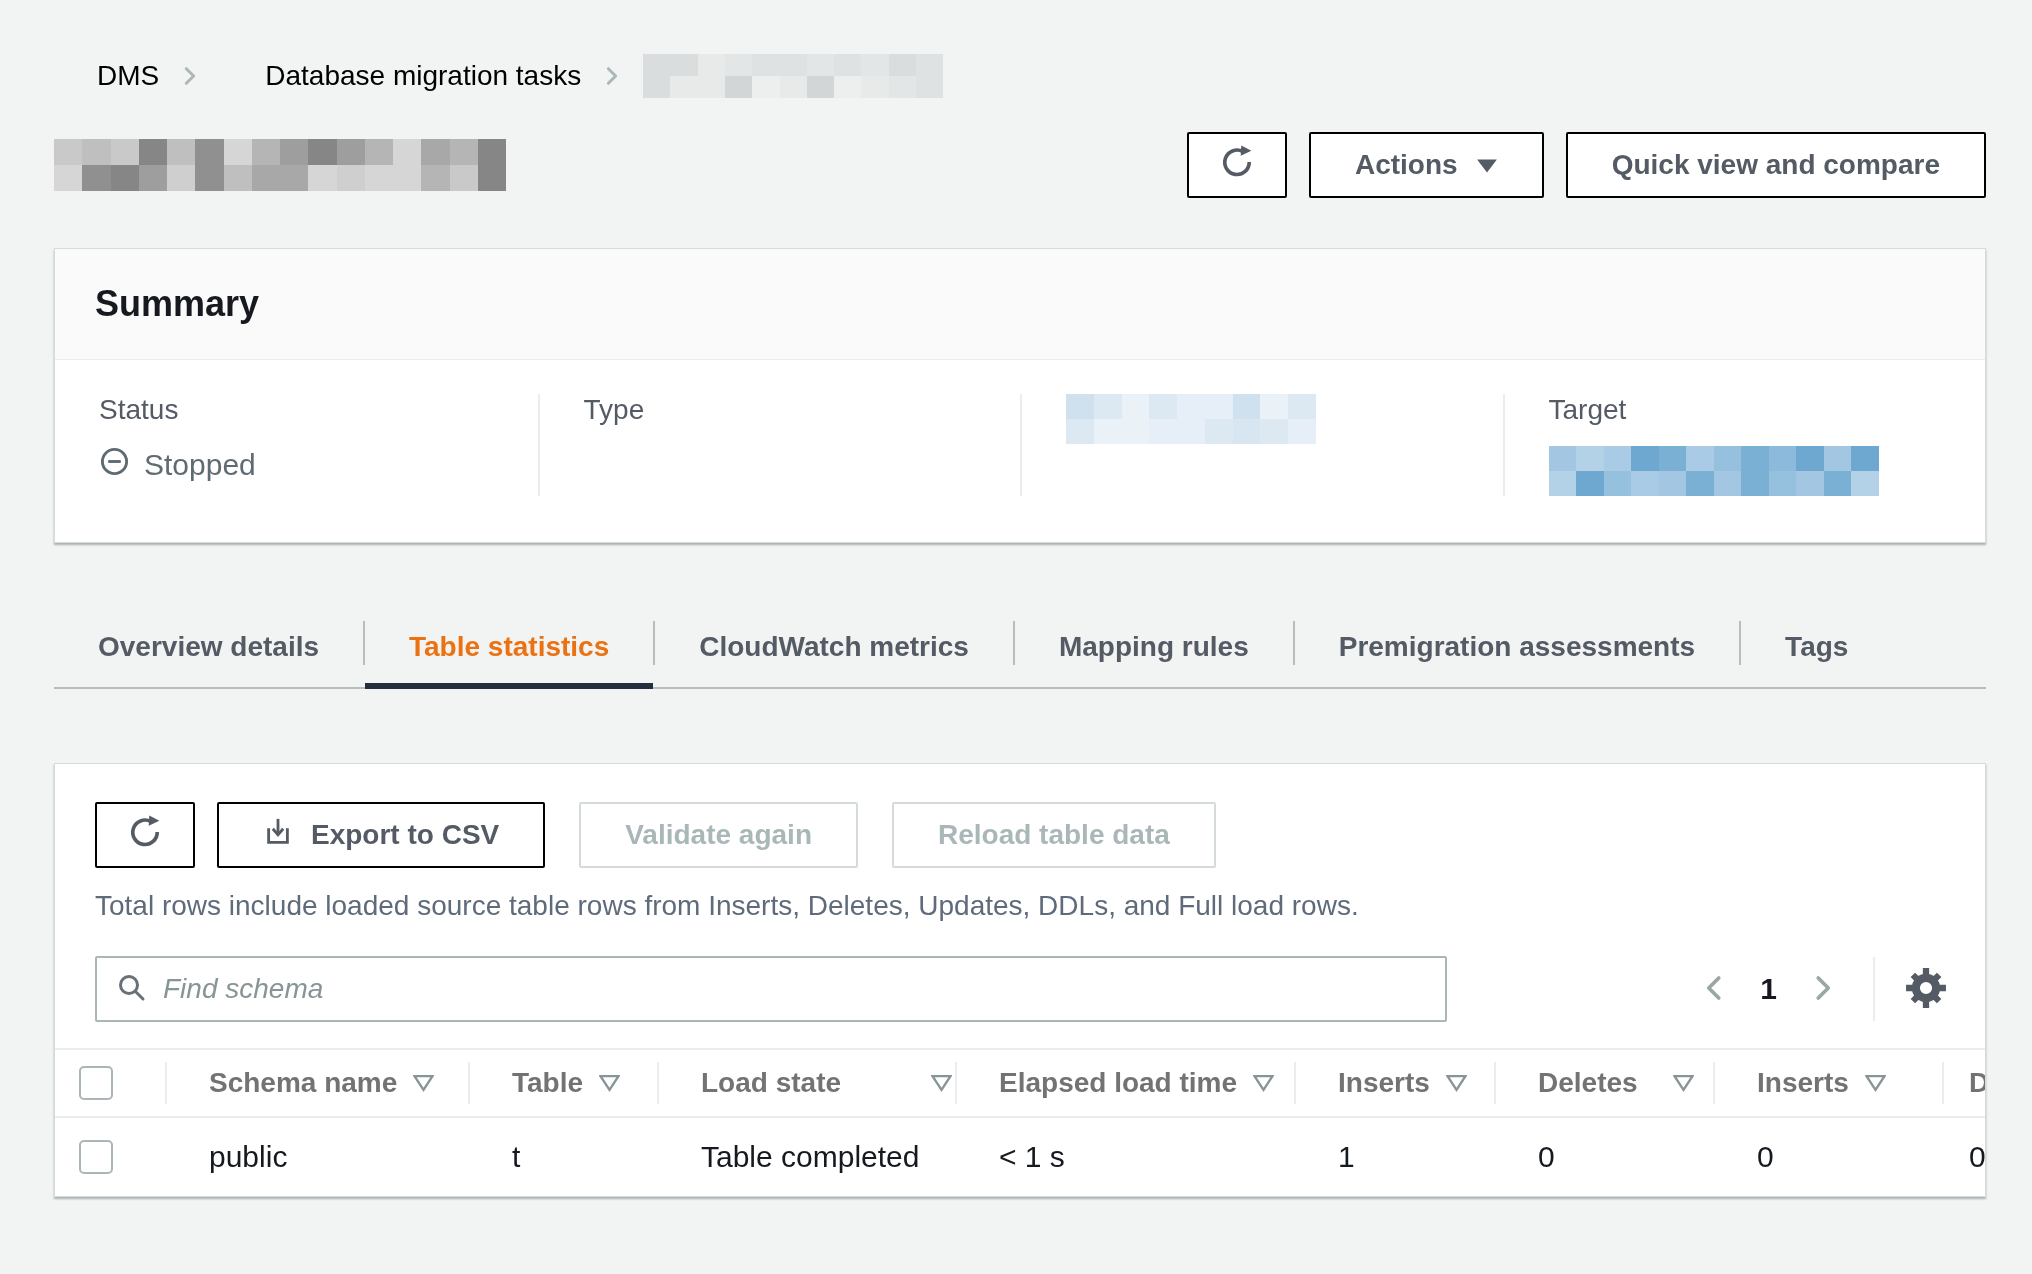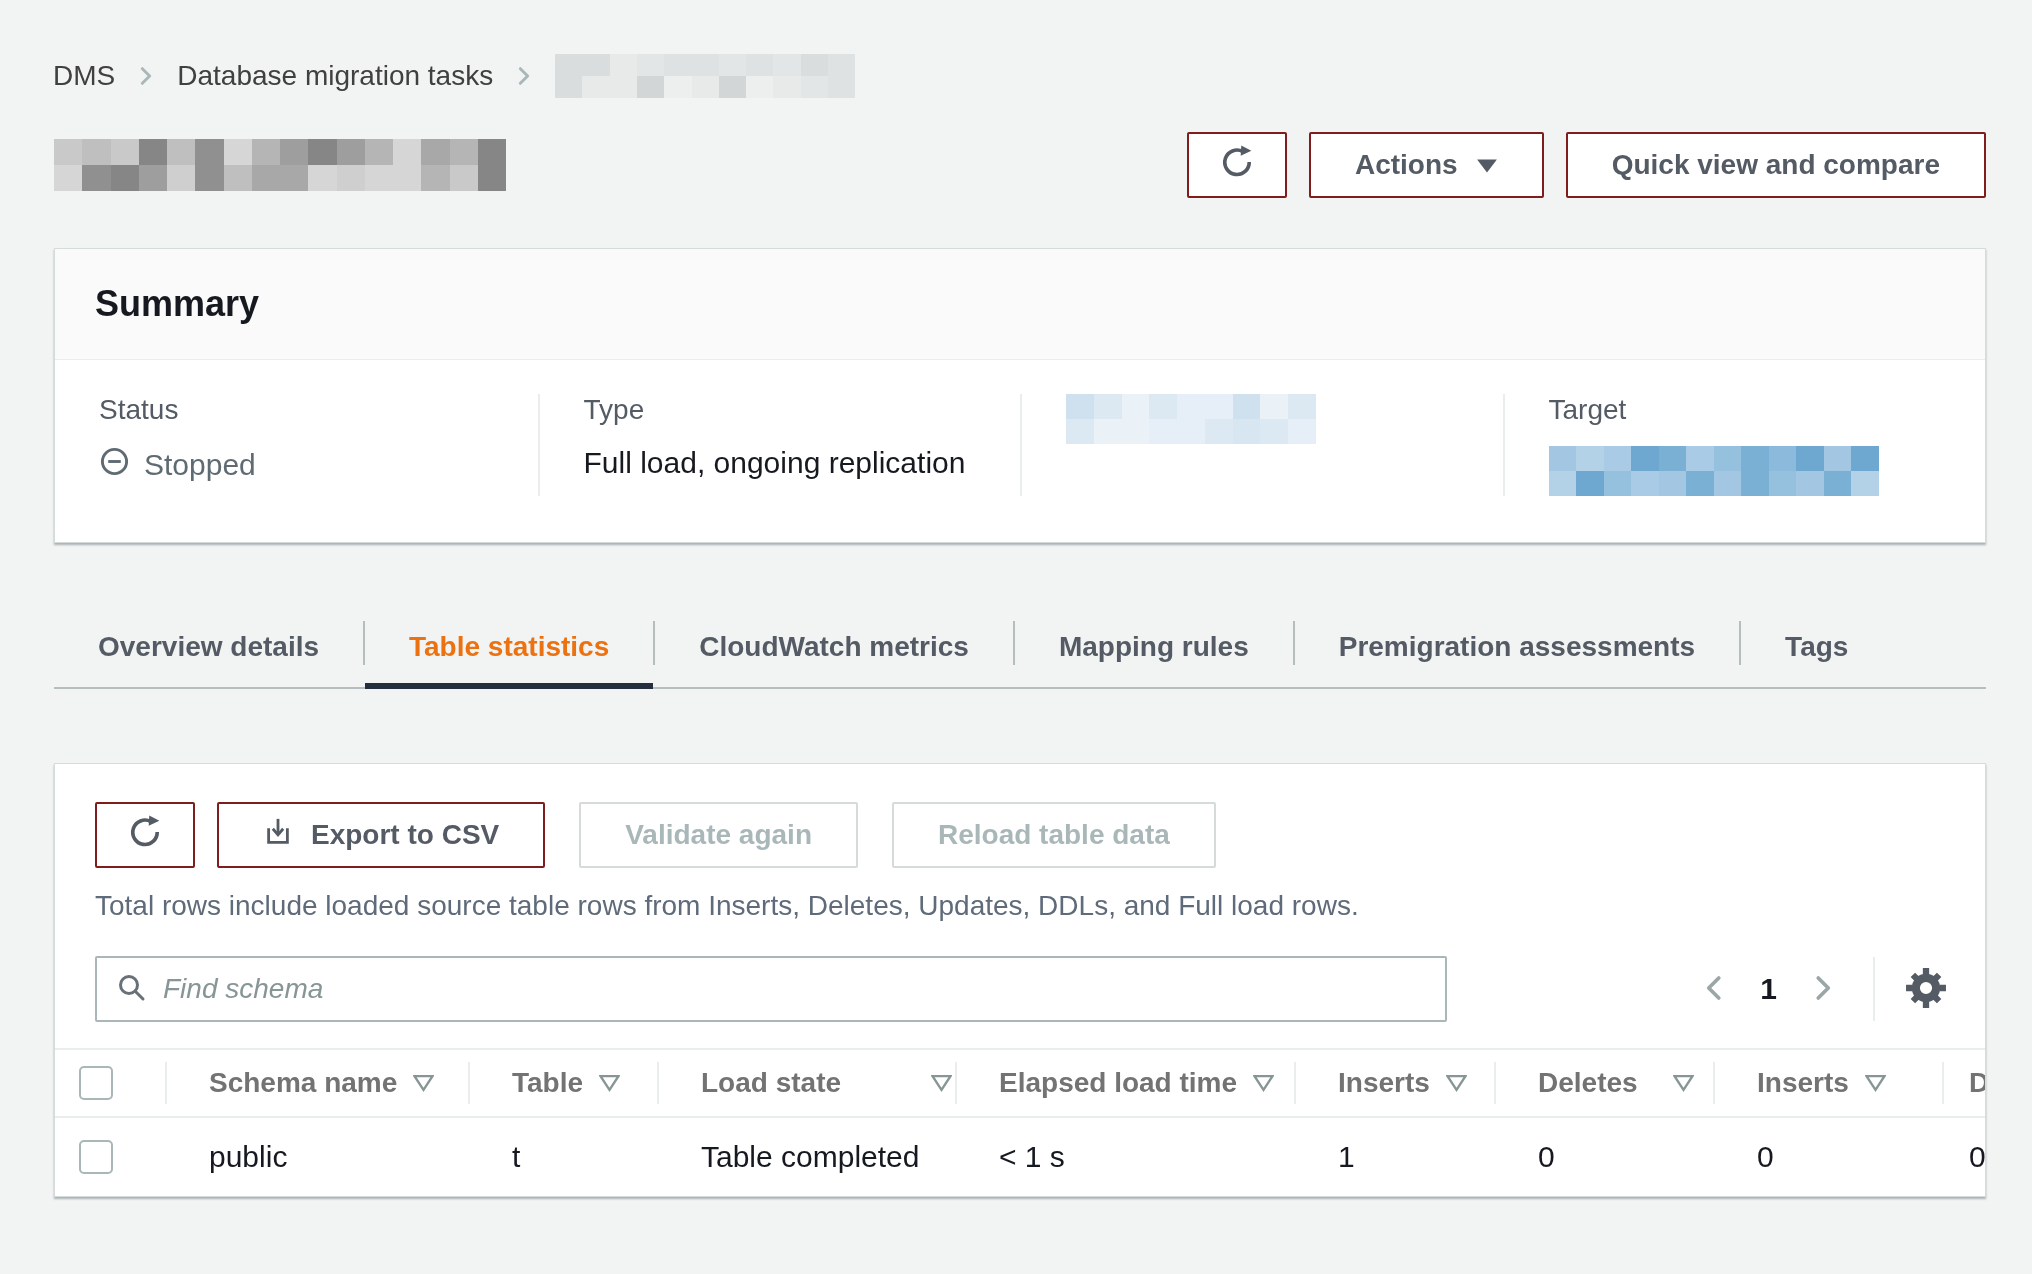--- a/index.html
+++ b/index.html
@@ -5,27 +5,27 @@
   * { margin:0; padding:0; box-sizing:border-box; }
   html,body { width:2032px; height:1274px; overflow:hidden; }
   body {
     background:#f2f3f3;
     font-family:"Liberation Sans","DejaVu Sans",sans-serif;
     color:#16191f;
     -webkit-font-smoothing:antialiased;
   }
   
   .breadcrumb { padding:54px 0 0 53px; display:flex; align-items:center; gap:20px; font-size:28px; }
-  .crumb-link { color:#404040; text-decoration:none; cursor:pointer; }
+  .crumb-link { color:#000000; text-decoration:none; cursor:pointer;margin-left:44px; }
   .crumb-chevron { display:flex; align-items:center; }
   
   .header-row { margin:34px 46px 0 54px; display:flex; align-items:center; justify-content:space-between; }
   .header-actions { display:flex; align-items:center; gap:22px; }
   .btn {
-    height:66px; background:#fff; border:2px solid #7f1d1d; border-radius:2px;
+    height:66px; background:#fff; border:2px solid #000000; border-radius:2px;
     color:#545b64; font-weight:bold; font-size:28px; font-family:inherit;
     display:inline-flex; align-items:center; justify-content:center; gap:18px;
     padding:0 44px; cursor:pointer;
   }
   .btn.icon-only { width:100px; padding:0; }
   .btn.disabled { border-color:#d5dbdb; color:#aab7b8; cursor:default;margin-left:12px; }
   
   .panel {
     margin:0 46px 0 54px; background:#fff; border:1px solid #d5dbdb;
     box-shadow:0 2px 2px 0 rgba(0,28,36,.3); position:relative;
@@ -202,21 +202,20 @@
           <svg width="31" height="31" viewBox="0 0 32 32">
             <circle cx="16" cy="16" r="12.5" fill="none" stroke="#5f6b73" stroke-width="3"></circle>
             <line x1="9.5" y1="16" x2="22.5" y2="16" stroke="#5f6b73" stroke-width="3"></line>
           </svg>
         </span>
         <span>Stopped</span>
       </div>
     </div>
     <div class="summary-col">
       <div class="field-label">Type</div>
-      <div class="field-value">Full load, ongoing replication</div>
     </div>
     <div class="summary-col">
       <span class="mosaic" style="width: 250px; height: 50px; grid-template-columns: repeat(9, 1fr);">
           <div style="background: rgb(207, 224, 238);"></div>
           <div style="background: rgb(220, 232, 242);"></div>
           <div style="background: rgb(234, 242, 248);"></div>
           <div style="background: rgb(220, 232, 242);"></div>
           <div style="background: rgb(230, 239, 247);"></div>
           <div style="background: rgb(230, 239, 247);"></div>
           <div style="background: rgb(207, 224, 238);"></div>

